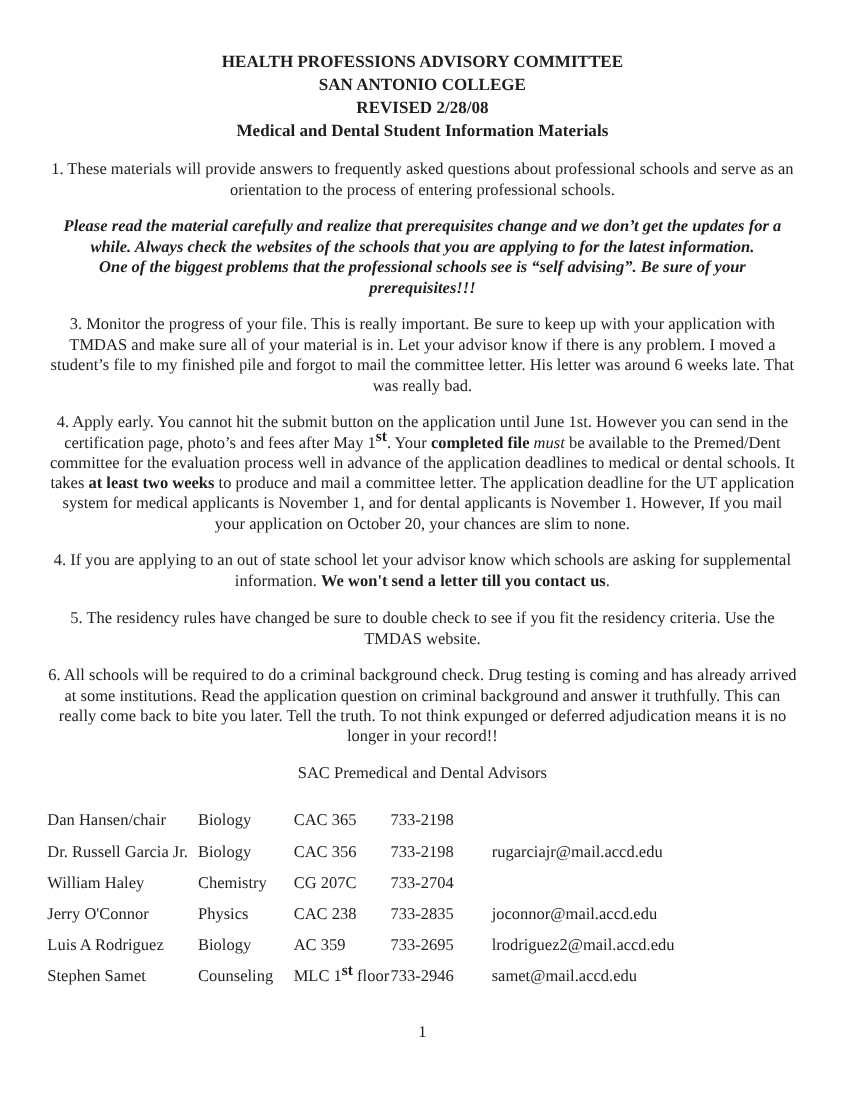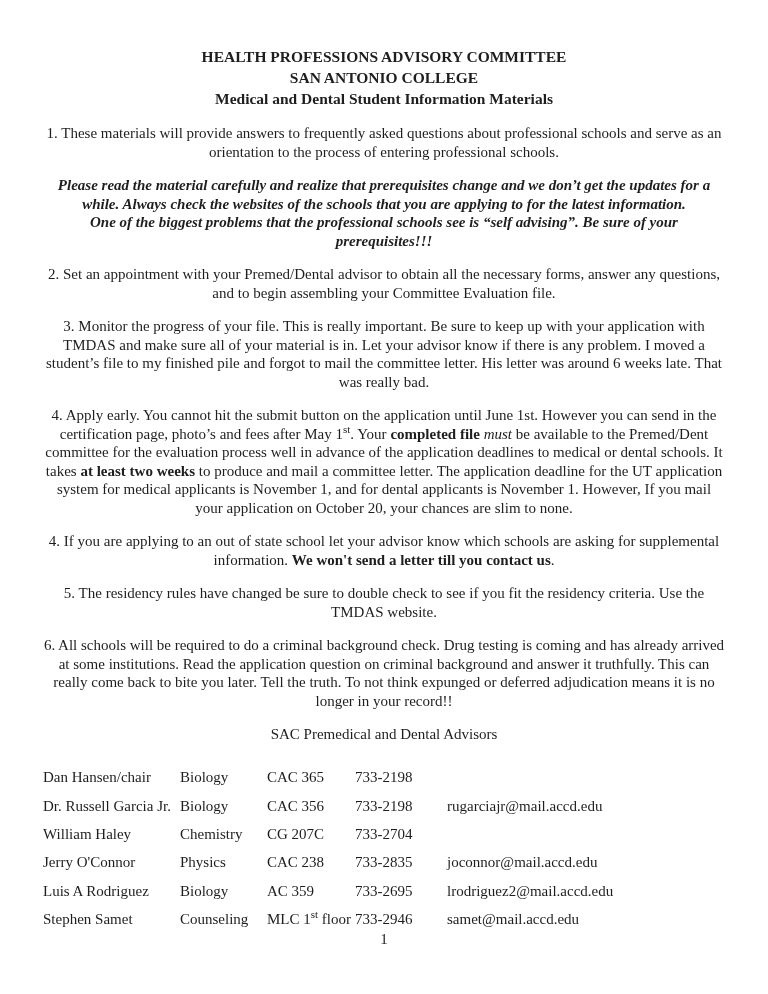--- a/index.html
+++ b/index.html
@@ -23,21 +23,21 @@
   .title-line { white-space:nowrap; }
   p.para {
     margin:0 0 15px 0;
     font-size:15px;
     line-height:18.5px;
     text-align:center;
   }
   .b { font-weight:bold; }
   .i { font-style:italic; }
   .u { }
-  .sup { vertical-align:super; font-size:11px; line-height:0; }
+  .sup { vertical-align:super; font-size:14px; line-height:0;font-weight:bold; }
   .advisors-heading {
     text-align:center;
     font-weight:normal;
     font-size:15px;
     line-height:18.5px;
     margin:0;
   }
   .advisors-table { margin-top:20px; font-size:15px; }
   .advisor-row {
     display:grid;
@@ -55,28 +55,28 @@
   }
 </style>
 </head>
 <body>
 
 <div class="page">
 
   <div class="title-block">
     <div class="title-line">HEALTH PROFESSIONS ADVISORY COMMITTEE</div>
     <div class="title-line">SAN ANTONIO COLLEGE</div>
+    <div class="title-line">REVISED 2/28/08</div>
     <div class="title-line">Medical and Dental Student Information Materials</div>
   </div>
 
   <p class="para"><span>1. These materials will provide answers to frequently asked questions about professional schools and serve as an orientation to the process of entering professional schools.</span></p>
 
   <p class="para"><span class="b i">Please read the material carefully and realize that prerequisites change and we don’t get the updates for a while. </span><span class="b i u">Always check the websites of the schools that you are applying to for the latest information.</span><br><span class="b i">One of the biggest problems that the professional schools see is “self advising”. Be sure of your prerequisites!!!</span></p>
 
-  <p class="para"><span>2. Set an appointment with your Premed/Dental advisor to obtain all the necessary forms, answer any questions, and to begin assembling your Committee Evaluation file.</span></p>
 
   <p class="para"><span>3. Monitor the progress of your file. This is really important. Be sure to keep up with your application with TMDAS and make sure all of your material is in. Let your advisor know if there is any problem. I moved a student’s file to my finished pile and forgot to mail the committee letter. His letter was around 6 weeks late. That was really bad.</span></p>
 
   <p class="para"><span>4. Apply early. You cannot hit the submit button on the application until June 1st. However you can send in the certification page, photo’s and fees after May 1</span><span class="sup">st</span><span>. Your </span><span class="b u">completed file</span><span> </span><span class="i">must</span><span> be available to the Premed/Dent committee for the evaluation process well in advance of the application deadlines to medical or dental schools. It takes </span><span class="b u">at least two weeks</span><span> to produce and mail a committee letter. </span><span class="u">The application deadline for the UT application system for medical applicants is November 1, and for dental applicants is November 1. However, If you mail your application on October 20, your chances are slim to none.</span></p>
 
   <p class="para"><span>4. If you are applying to an out of state school let your advisor know which schools are asking for supplemental information. </span><span class="b u">We won't send a letter till you contact us</span><span>.</span></p>
 
   <p class="para"><span>5. The residency rules have changed be sure to double check to see if you fit the residency criteria. Use the TMDAS website.</span></p>
 
   <p class="para"><span>6. All schools will be required to do a criminal background check. Drug testing is coming and has already arrived at some institutions. Read the application question on criminal background and answer it truthfully. This can really come back to bite you later. Tell the truth. To not think expunged or deferred adjudication means it is no longer in your record!!</span></p>

